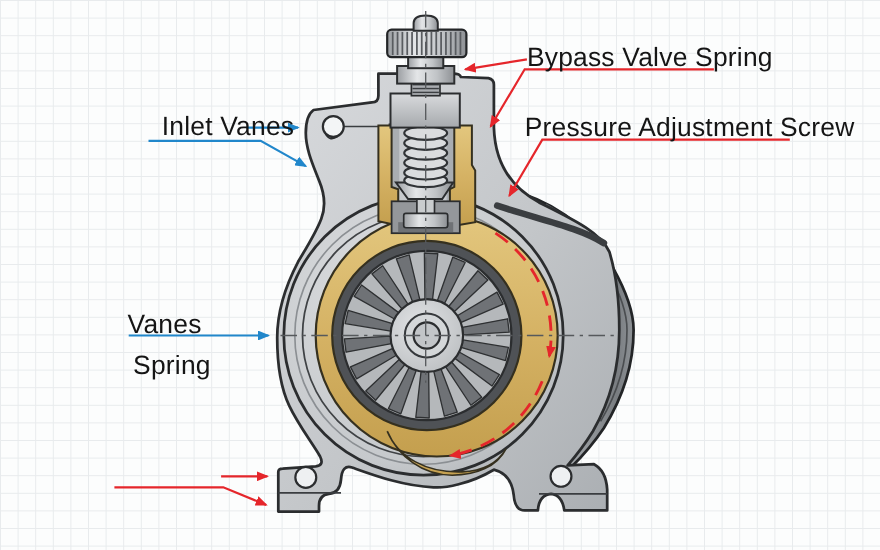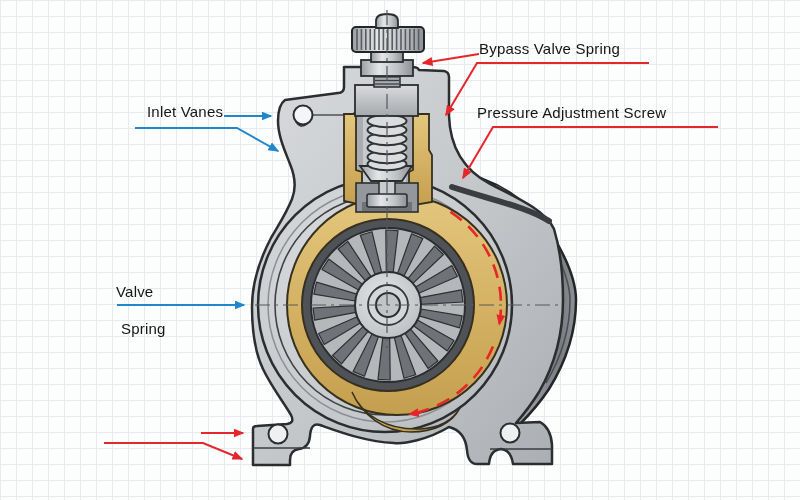--- a/index.html
+++ b/index.html
@@ -7,21 +7,21 @@
     position:relative;width:800px;height:500px;overflow:hidden;
     background-color:#fcfdfd;
     background-image:
       linear-gradient(#e8ebed 1px, transparent 1px),
       linear-gradient(90deg,#e8ebed 1px, transparent 1px);
     background-size:16px 16px;
     font-family:"Liberation Sans", sans-serif;
   }
   #stage svg{position:absolute;left:0;top:0;}
   .lbl{
-    position:absolute;font-size:15px;color:#151515;white-space:nowrap;
+    position:absolute;font-size:24px;color:#151515;white-space:nowrap;
     line-height:1.0;letter-spacing:0.2px;user-select:none;
   }
 </style>
 </head>
 <body>
 
 <div id="stage">
 
 <svg width="800" height="500" viewBox="0 0 800 500">
   <defs>
@@ -208,16 +208,16 @@
     <path d="M649,63 L477,63 L446,115" marker-end="url(#arrRed)"></path>
     <path d="M718,127 L493,127 L463,178" marker-end="url(#arrRed)"></path>
     <path d="M201,433 L243,433" marker-end="url(#arrRed)"></path>
     <path d="M104,443 L203,443 L242,459" marker-end="url(#arrRed)"></path>
   </g>
 </svg>
 
 <div class="lbl" style="left:479px;top:41px">Bypass Valve Spring</div>
 <div class="lbl" style="left:477px;top:105px">Pressure Adjustment Screw</div>
 <div class="lbl" style="left:147px;top:104px">Inlet Vanes</div>
-<div class="lbl" style="left:116px;top:284px">Valve</div>
+<div class="lbl" style="left:116px;top:284px">Vanes</div>
 <div class="lbl" style="left:121px;top:321px">Spring</div>
 
 </div>
 
 </body></html>

